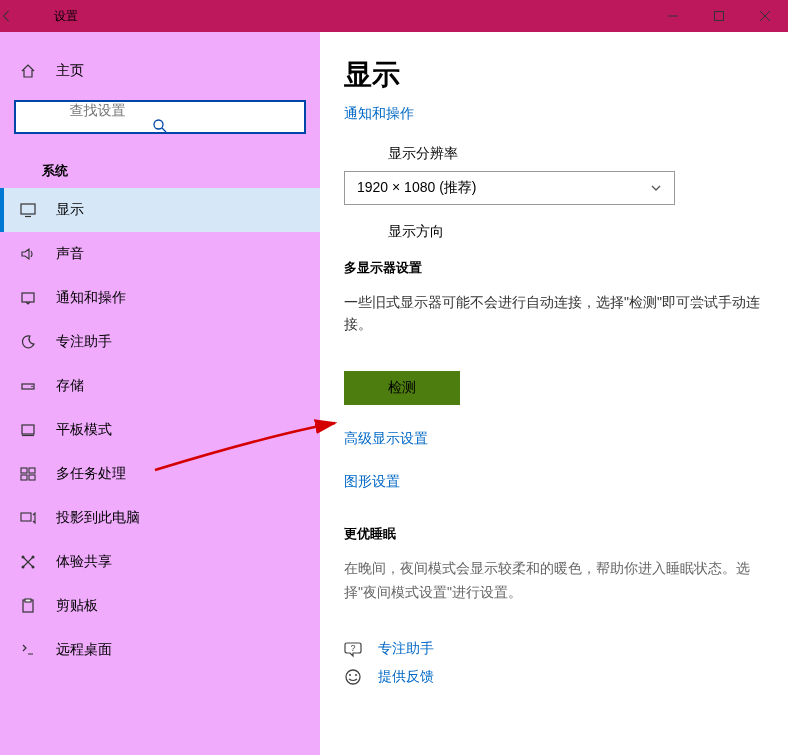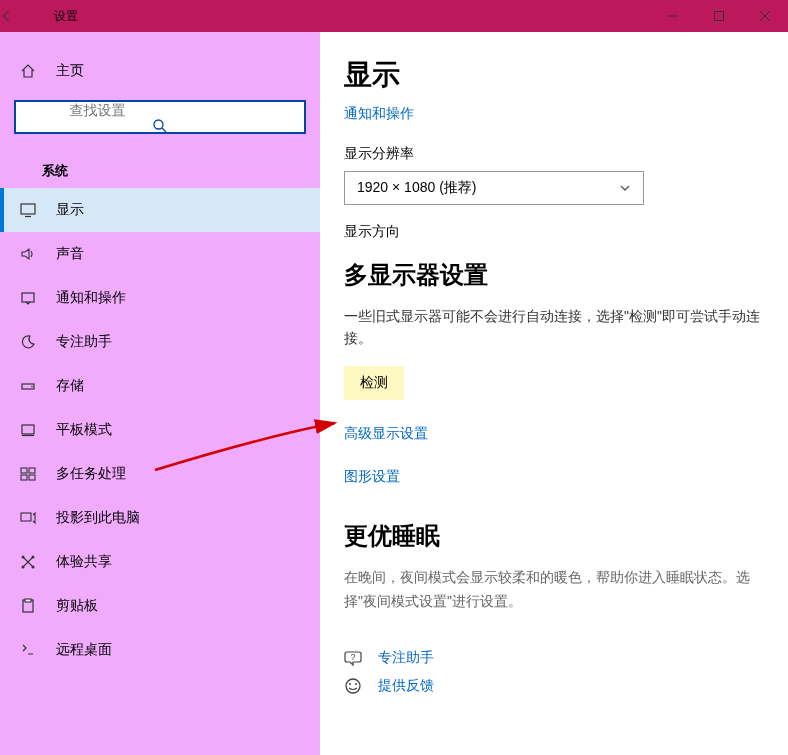--- a/index.html
+++ b/index.html
@@ -28,28 +28,28 @@
     
     .nav-item { display: flex; align-items: center; padding: 13px 18px 13px 18px; cursor: pointer; position: relative; }
     .nav-item .icon { width: 20px; margin-right: 18px; display: flex; align-items: center; justify-content: center; color: #333; }
     .nav-item .label { font-size: 14px; }
     .nav-item.active { background: #d6e7f7; }
     .nav-item.active::before { content: ''; position: absolute; left: 0; top: 0; bottom: 0; width: 4px; background: #0078d4; }
     
     .main { flex: 1; padding: 24px 28px 10px 24px; overflow-y: auto; position: relative; }
     .main h1 { font-size: 28px; font-weight: 600; margin-bottom: 10px; }
     .link { color: #0068c6; font-size: 14px; cursor: pointer; display: inline-block; margin-bottom: 18px; }
-    .field-label { font-size: 14px; margin-bottom: 8px; margin-top: 4px; }
-    .dropdown { border: 1px solid #999; height: 34px; display: flex; align-items: center; padding: 0 12px; font-size: 14px; cursor: pointer; margin-bottom: 18px; width: 300px; justify-content: space-between; }
+    .field-label { font-size: 14px; margin-bottom: 8px; margin-top: 4px; margin-left: 44px; }
+    .dropdown { border: 1px solid #999; height: 34px; display: flex; align-items: center; padding: 0 12px; font-size: 14px; cursor: pointer; margin-bottom: 18px; width: 331px; justify-content: space-between; }
     .dropdown .chev { color: #555; }
     
-    .section-title { font-size: 24px; font-weight: 600; margin-top: 18px; margin-bottom: 14px; }
+    .section-title { font-size: 13px; font-weight: 600; margin-top: 18px; margin-bottom: 14px; }
     .body-text { font-size: 14px; line-height: 1.6; color: #333; margin-bottom: 16px; }
     .sub-text { font-size: 14px; line-height: 1.7; color: #666; margin-bottom: 16px; }
-    .btn-gray { background: #fef9c3; border: none; padding: 8px 16px; font-size: 14px; cursor: pointer; margin-bottom: 24px; }
+    .btn-gray { background: #4d7c0f; border: none; padding: 8px 44px; font-size: 14px; cursor: pointer; margin-bottom: 24px; margin-top: 19px; }
     
     .help-row { display: flex; align-items: center; margin-bottom: 10px; }
     .help-row .icon { width: 22px; margin-right: 12px; color: #444; display:flex; align-items:center; }
     .help-row .link { margin-bottom: 0; }
     
     .arrow-annotation { position: absolute; pointer-events: none; }
     
     svg { display: block; }
   </style>
 </head>

